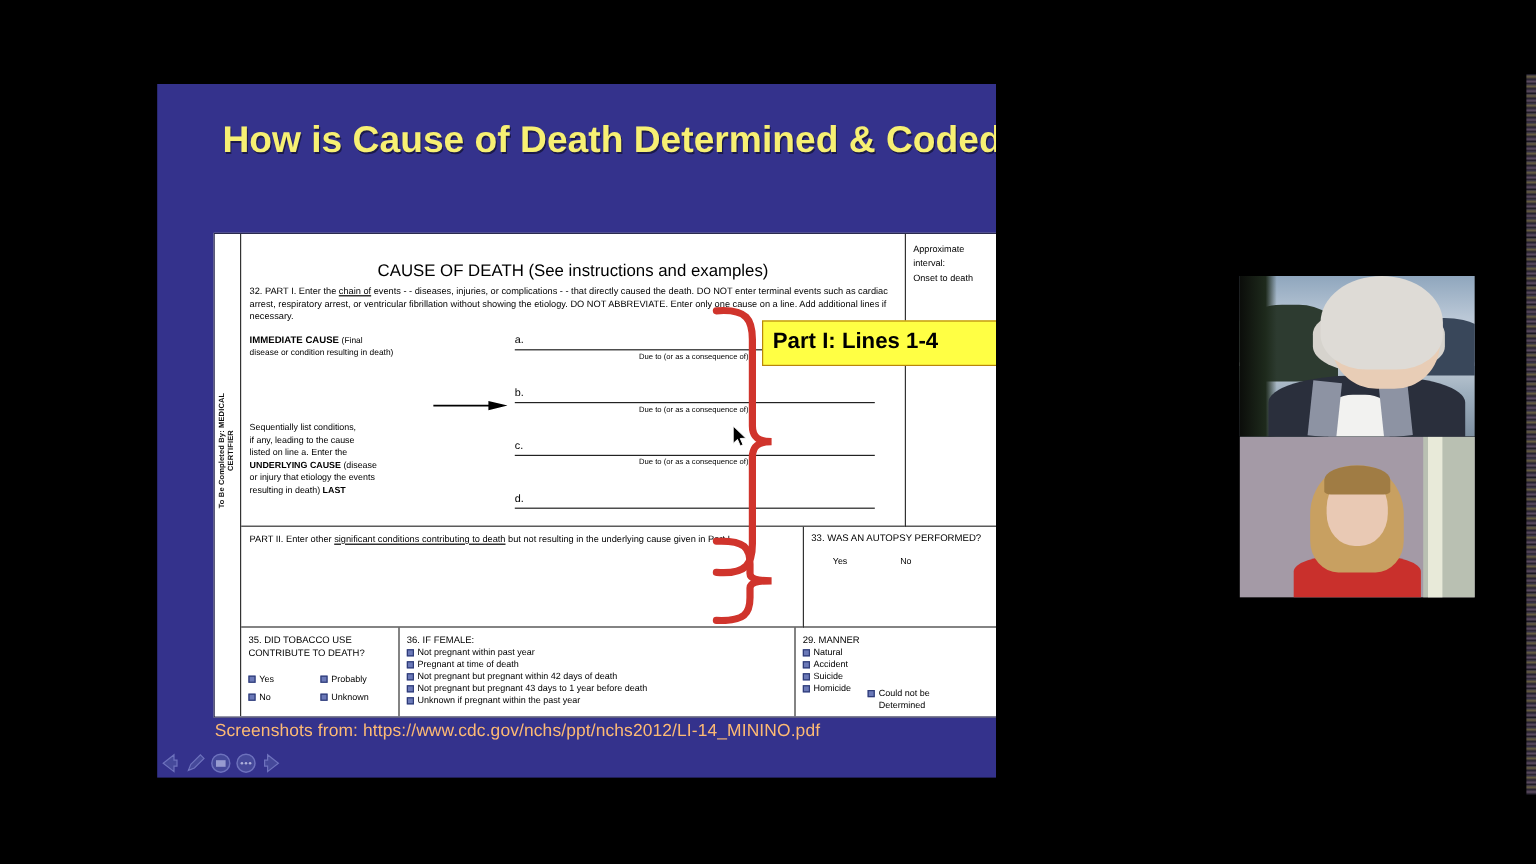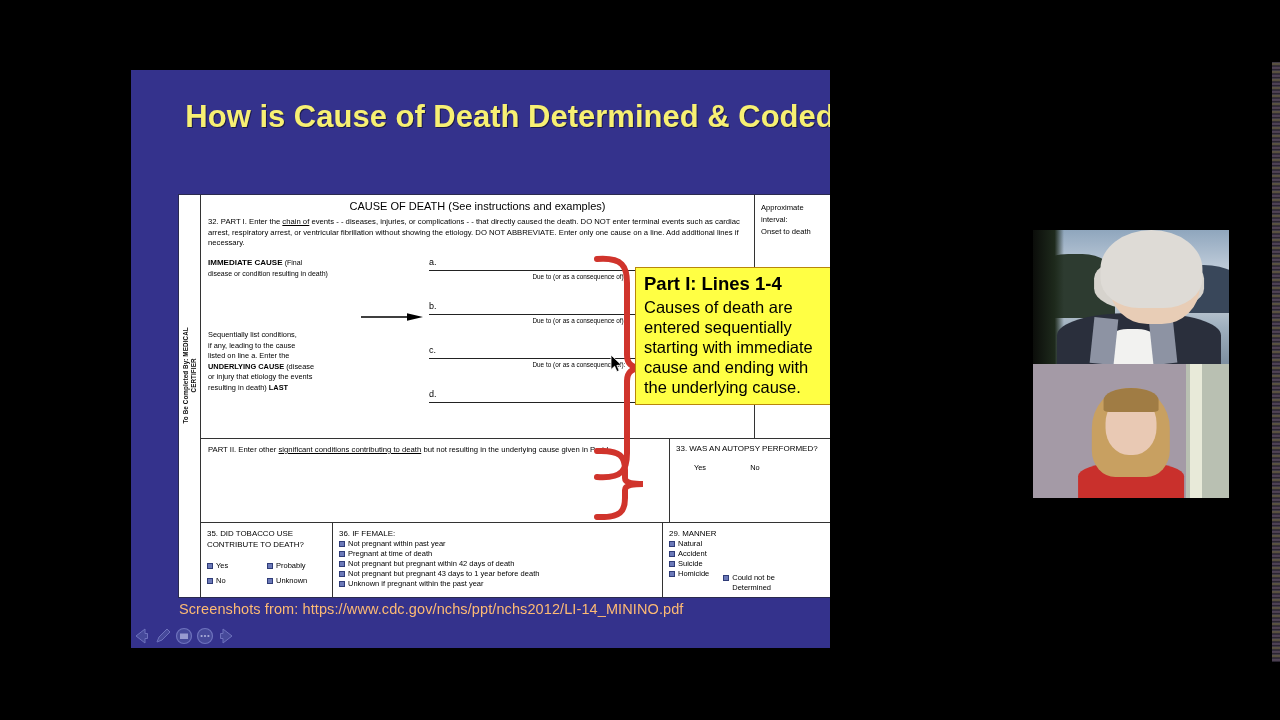--- a/index.html
+++ b/index.html
@@ -45,21 +45,21 @@
   #part1box {
     position: absolute; left: 22px; top: 0; right: 105px; height: 244px;
     border-bottom: 1px solid #333;
   }
   #approx {
     position: absolute; right: 0; top: 0; width: 105px; height: 244px;
     border-left: 1px solid #333; border-bottom: 1px solid #333;
     padding: 7px 6px; font-size: 7.6px; line-height: 1.55;
   }
   #cod-head {
-    text-align: center; font-size: 11px; padding: 4px 0 3px;
+    text-align: center; font-size: 14px; padding: 21px 0 3px;
   }
   #cod-instr { padding: 0 7px 5px 7px; font-size: 7.7px; line-height: 1.4; }
   .u { text-decoration: underline; text-align: center; }
 
   #p1body { position: relative; height: 178px; }
   #p1left { position: absolute; left: 7px; top: 4px; width: 140px; }
   #p1left .hd { font-weight: bold; font-size: 8px; }
   #p1left .sm { font-size: 7px; }
   #p1left .seq { position: absolute; top: 72px; left: 0; width: 150px; font-size: 7.4px; line-height: 1.42; }
   #arrow { position: absolute; left: 160px; top: 58px; width: 62px; height: 10px; }
@@ -294,21 +294,20 @@
     <svg class="brace" style="left:452px; top:185px; width:62px; height:226px;" viewBox="0 0 62 226">
       <path d="M14 4 C40 2 44 12 44 28 L44 100 C44 110 50 113 60 113 C50 113 44 116 44 126 L44 198 C44 214 40 224 14 222" fill="none" stroke="#d0342c" stroke-width="6" stroke-linecap="round"></path>
     </svg>
 
     <svg class="brace" style="left:452px; top:378px; width:62px; height:72px;" viewBox="0 0 62 72">
       <path d="M14 3 C38 2 42 9 42 22 L42 30 C42 35 50 36 60 36 C50 36 42 37 42 42 L42 50 C42 63 38 70 14 69" fill="none" stroke="#d0342c" stroke-width="6" stroke-linecap="round"></path>
     </svg>
 
     <div class="callout" id="callout1">
       <div class="h">Part I:  Lines 1-4</div>
-      <div>Causes of death are entered sequentially starting with immediate cause and ending with the underlying cause.</div>
     </div>
 
 
     <div id="caption">Screenshots from: https://www.cdc.gov/nchs/ppt/nchs2012/LI-14_MININO.pdf</div>
 
     <div id="toolbar">
       <svg class="tbi" viewBox="0 0 20 20">
         <path d="M13 3 L4 10 L13 17 L13 12.5 L15.5 12.5 L15.5 7.5 L13 7.5 Z" fill="#4a4f9e" stroke="#7b80c8" stroke-width="1"></path>
       </svg>
       <svg class="tbi" viewBox="0 0 20 20">

